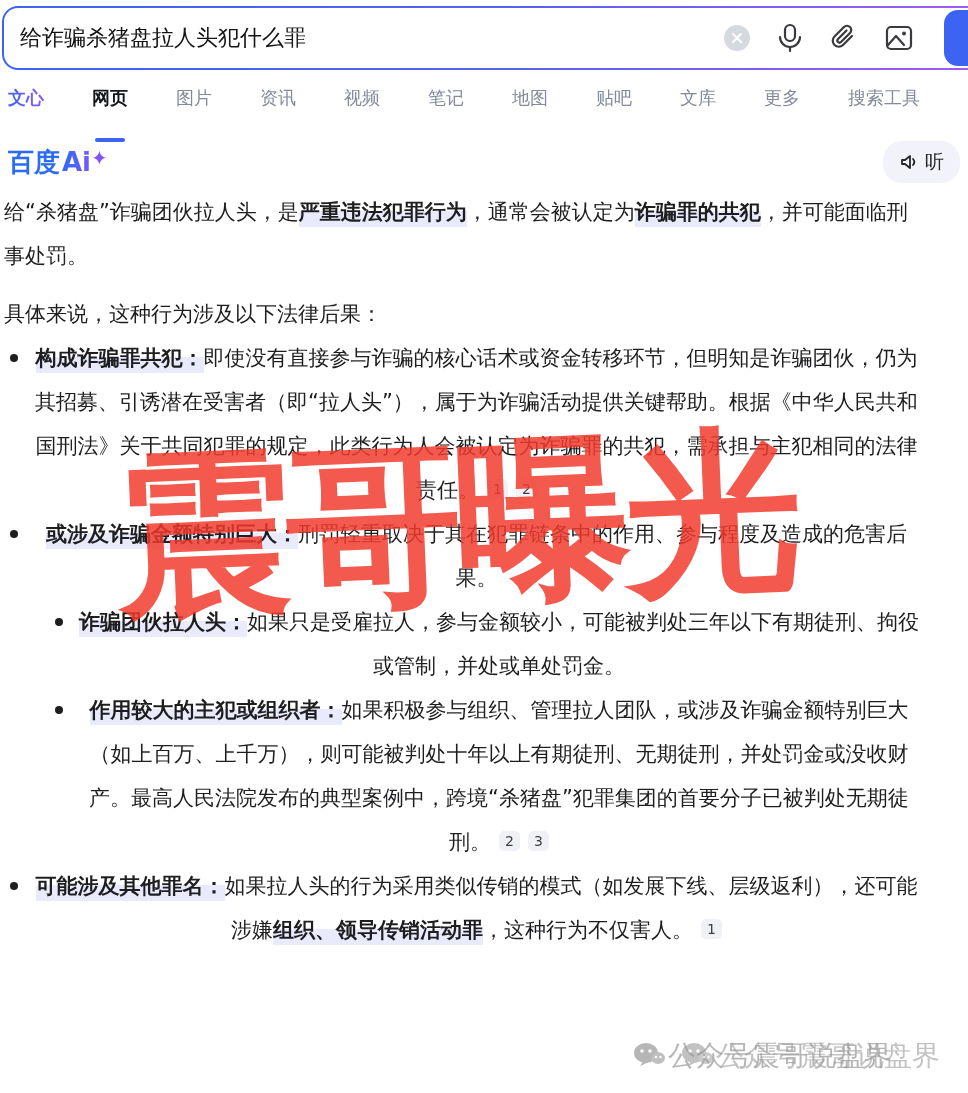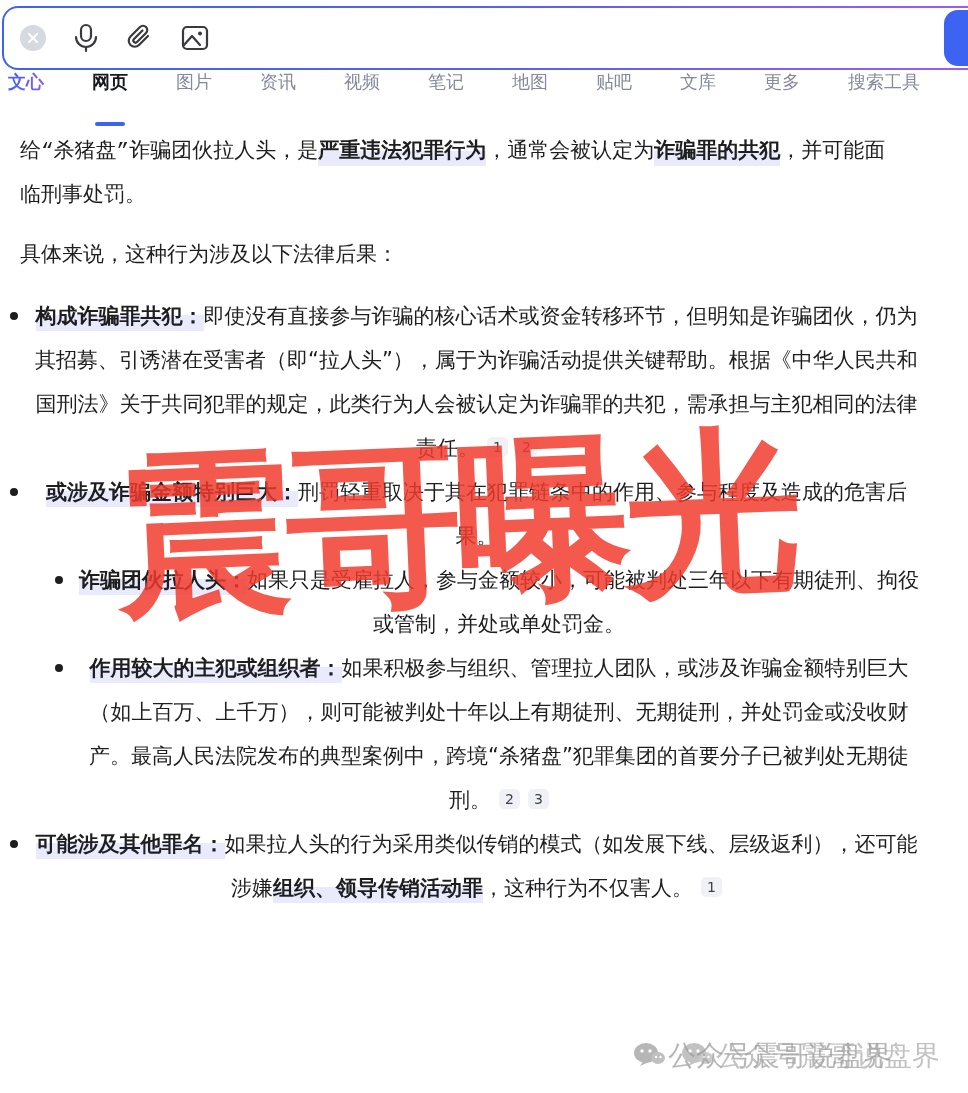--- a/index.html
+++ b/index.html
@@ -30,21 +30,21 @@
   .clear-btn {
     width:26px; height:26px; border-radius:50%; background:#d6d9e0;
     display:flex; align-items:center; justify-content:center; cursor:pointer;
   }
   .submit-btn {
     position:absolute; right:-16px; top:4px; width:40px; height:56px;
     background:#3d63f2; border-radius:14px; cursor:pointer;
   }
 
   
-  .tabs { display:flex; gap:48px; margin:0 0 0 8px; height:44px; font-size:18px;text-align:right; }
+  .tabs { display:flex; gap:48px; margin:16px 0 0 8px; height:44px; font-size:18px;text-align:right; }
   .tab { position:relative; color:#848a9b; text-decoration:none; cursor:pointer; white-space:nowrap; }
   .tab.wenxin {
     font-weight:700;
     background:linear-gradient(90deg,#3d63f2,#8a5bf6);
     -webkit-background-clip:text; background-clip:text; color:transparent;
   }
   .tab.active { color:#16181c; font-weight:700; }
   .tab.active .underline {
     position:absolute; left:50%; transform:translateX(-50%);
     bottom:-12px; width:30px; height:4px; border-radius:2px; background:#3d63f2;
@@ -60,21 +60,21 @@
   }
   .brand .b3 { color:#8455f6; font-size:20px; vertical-align:6px; }
   .listen {
     display:flex; align-items:center; gap:6px; border:none; cursor:pointer;
     background:#f2f3fa; border-radius:19px; padding:8px 16px; font-size:19px; color:#26262a;
     font-family:inherit;
   }
 
   
   .answer { margin:8px 8px 0 4px; font-size:21px; line-height:44px; color:#1e1e20; padding-right:40px; }
-  .para { margin:16px;font-family:Liberation Mono, monospace; }
+  .para { margin:0; }
   .lead-para { margin-top:14px; }
   .em {
     font-weight:700;
     background:linear-gradient(to bottom, rgba(0,0,0,0) 42%, #e9ebfc 42%);
     padding-bottom:3px;
   }
   .bullet { display:flex; margin-top:0;text-align:center; }
   .dotcell { width:29px; flex:0 0 29px; position:relative; }
   .dotcell::before {
     content:""; position:absolute; left:6px; top:18px; width:8px; height:8px;
@@ -107,20 +107,21 @@
   svg { display:block; }
 </style>
 </head>
 <body>
 
 <div class="page">
 
   <div class="search-area">
     <div class="search-border">
       <div class="search-inner">
+        <input class="query-input" type="text" readonly="" value="给诈骗杀猪盘拉人头犯什么罪" style="">
         <div class="sb-icons">
           <div class="clear-btn">
             <svg width="12" height="12" viewBox="0 0 12 12">
                 <path d="M2 2 L10 10 M10 2 L2 10" stroke="#ffffff" stroke-width="2" stroke-linecap="round"></path>
               </svg>
           </div>
           <div>
             <svg width="28" height="30" viewBox="0 0 28 30" fill="none" stroke="#3a3a3e" stroke-width="2.2" stroke-linecap="round">
               <rect x="9" y="2" width="10" height="16" rx="5"></rect>
               <path d="M4 14 a10 10 0 0 0 20 0"></path>
@@ -152,20 +153,32 @@
     <a class="tab">资讯</a>
     <a class="tab">视频</a>
     <a class="tab">笔记</a>
     <a class="tab">地图</a>
     <a class="tab">贴吧</a>
     <a class="tab">文库</a>
     <a class="tab">更多</a>
     <a class="tab">搜索工具</a>
   </nav>
 
+  <div class="ai-bar">
+    <div class="brand">
+      <span class="b1">百度</span><span class="b2">Ai</span><span class="b3">✦</span>
+    </div>
+    <button class="listen">
+      <svg width="20" height="20" viewBox="0 0 20 20" fill="none" stroke="#26262a" stroke-width="1.8" stroke-linejoin="round">
+        <path d="M3 8 h3 l5 -4 v12 l-5 -4 h-3 z"></path>
+        <path d="M14 7 a4.5 4.5 0 0 1 0 6" stroke-linecap="round"></path>
+      </svg>
+      <span>听</span>
+    </button>
+  </div>
 
   <main class="answer">
 
     <p class="para"><span>给“杀猪盘”诈骗团伙拉人头，是</span><span class="em">严重违法犯罪行为</span><span>，通常会被认定为</span><span class="em">诈骗罪的共犯</span><span>，并可能面临刑事处罚。</span></p>
 
     <p class="para lead-para">具体来说，这种行为涉及以下法律后果：</p>
 
     <div class="bullet">
       <div class="dotcell"></div>
       <div class="btext"><span class="em">构成诈骗罪共犯：</span><span>即使没有直接参与诈骗的核心话术或资金转移环节，但明知是诈骗团伙，仍为其招募、引诱潜在受害者（即“拉人头”），属于为诈骗活动提供关键帮助。根据《中华人民共和国刑法》关于共同犯罪的规定，此类行为人会被认定为诈骗罪的共犯，需承担与主犯相同的法律责任。</span><span class="cite">1</span><span class="cite">2</span></div>

